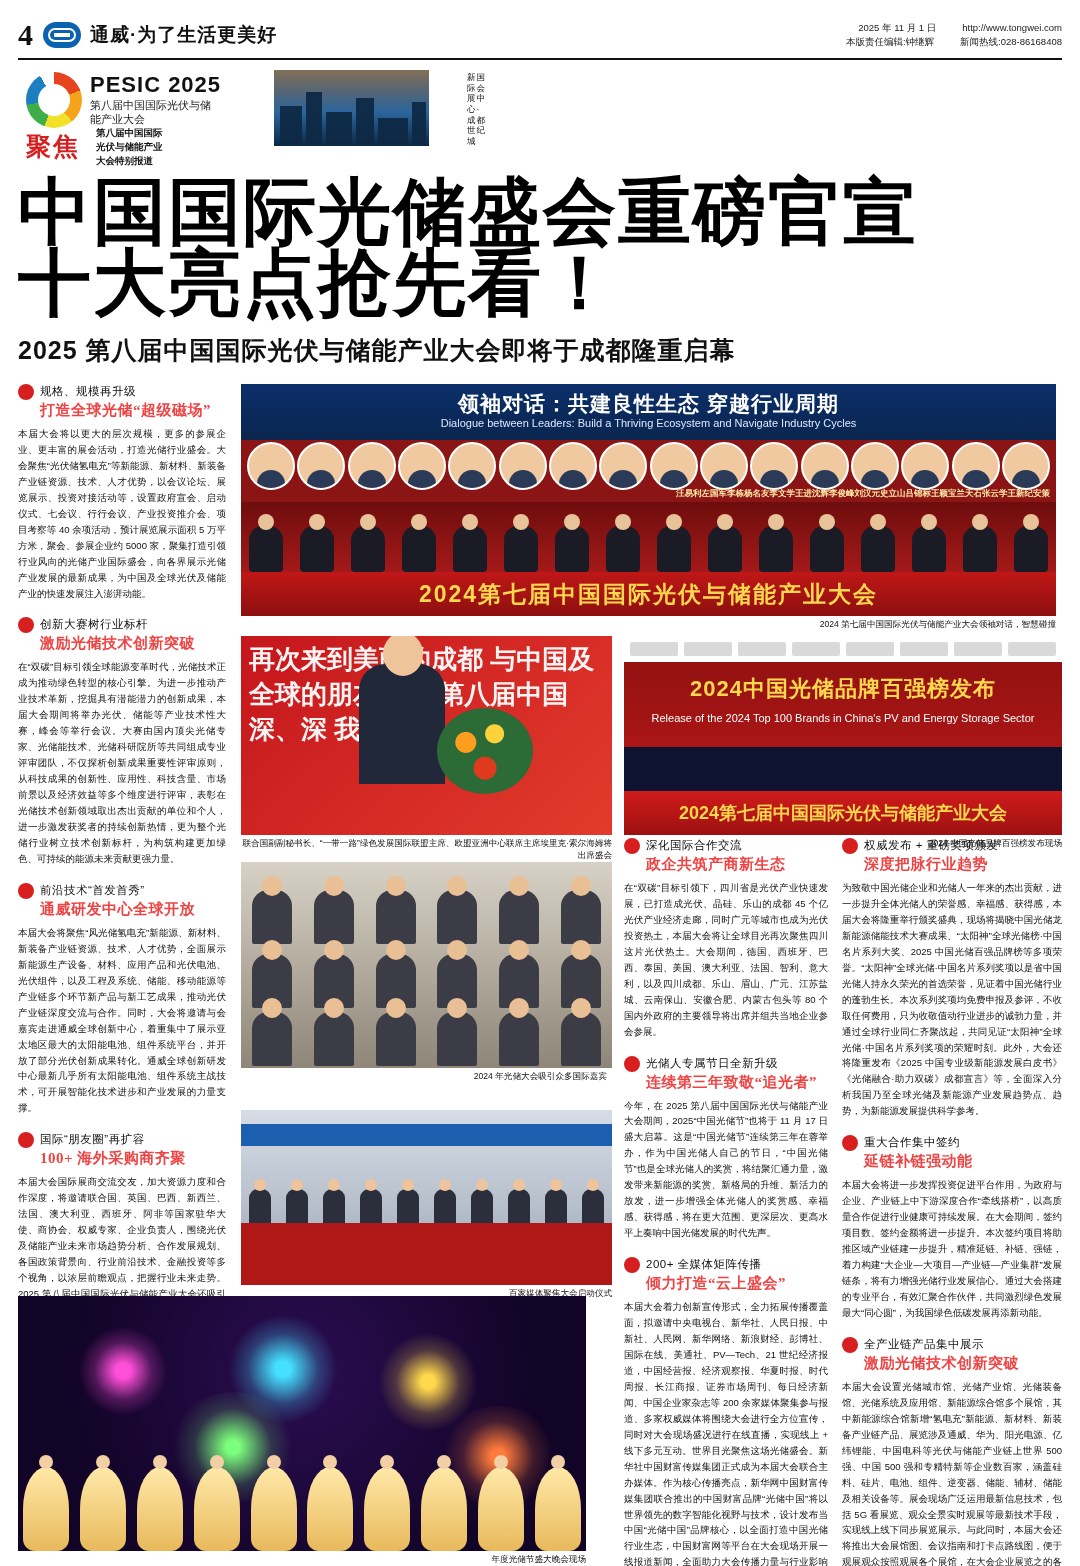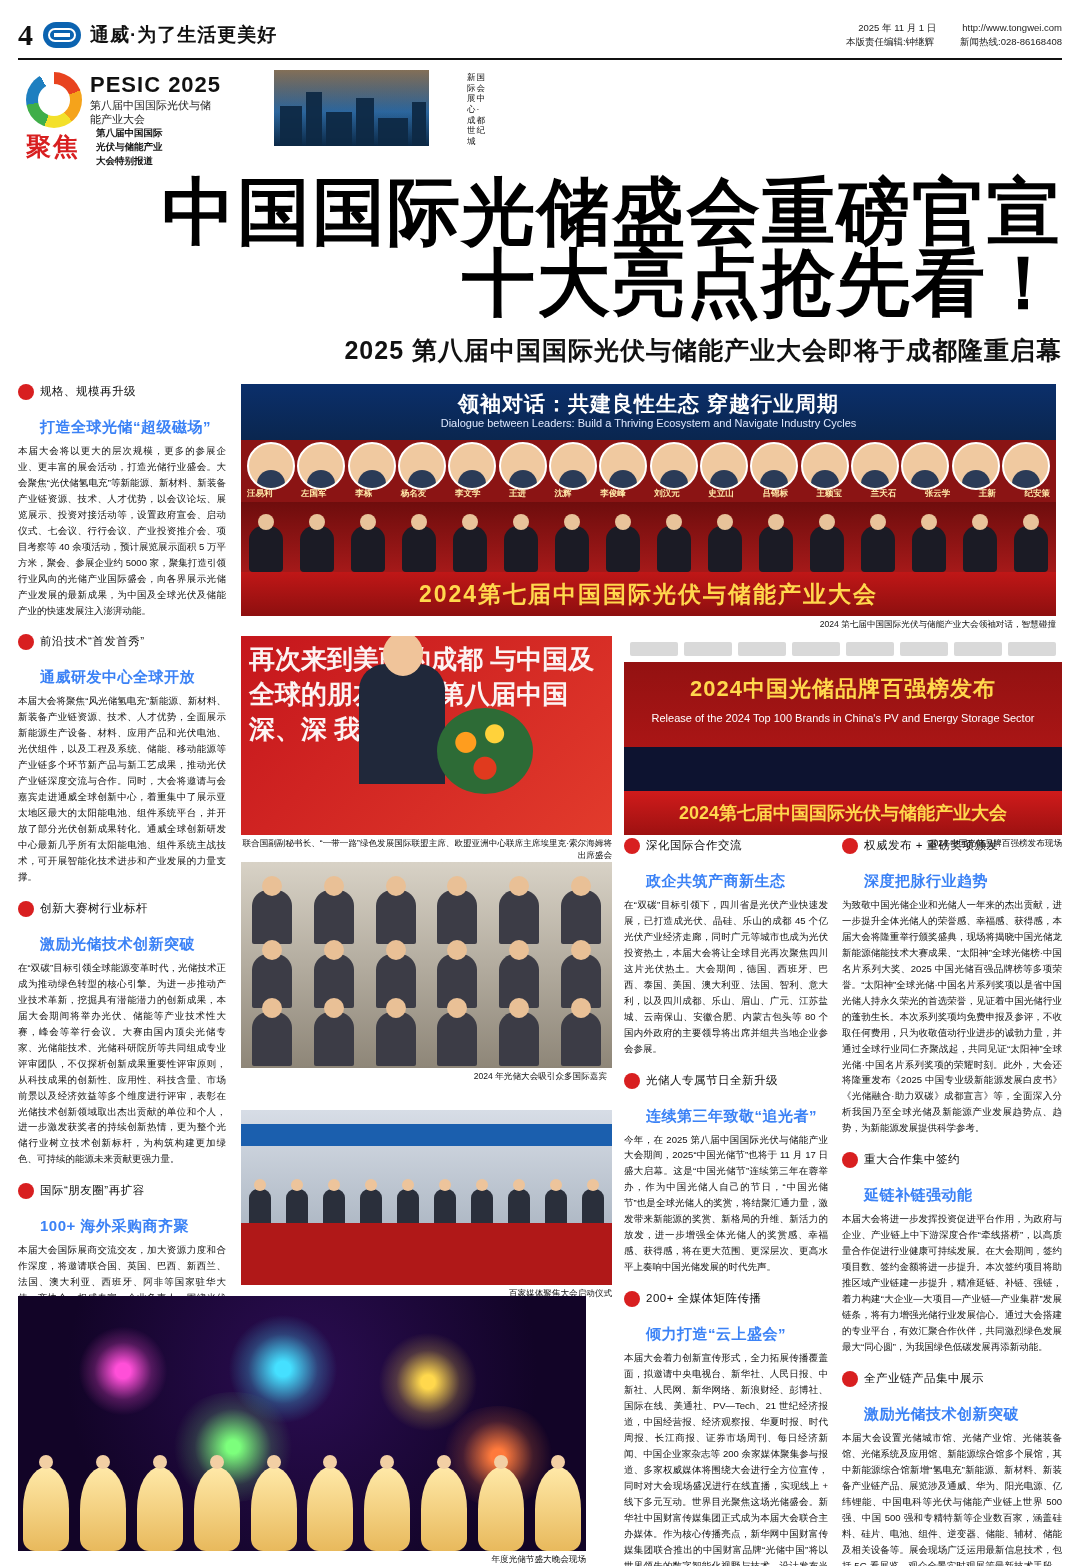--- a/index.html
+++ b/index.html
@@ -29,50 +29,50 @@
   .pesic-juj-side{position:absolute;left:78px;top:58px;width:125px;font-size:9.5px;line-height:1.45;color:#111;font-weight:bold;}
   .topband-text{width:575px;font-size:9.6px;line-height:1.62;color:#111;text-align:justify;padding-top:4px;}
   .topband-photo{width:155px;height:76px;margin-left:14px;margin-top:2px;position:relative;overflow:hidden;
     background:linear-gradient(#1d3f6e,#2f6ea8 55%,#0b2a48);}
   .topband-photo .sky{position:absolute;inset:0;background:
       linear-gradient(180deg,rgba(255,170,60,.45),rgba(10,30,60,.1) 55%);}
   .topband-photo .bld{position:absolute;bottom:0;background:#0e2944;opacity:.95;}
   .topband-cap{width:20px;margin-left:6px;font-size:8.5px;line-height:1.25;color:#111;padding-top:4px;letter-spacing:1px;}
 
   
-  .headline{position:absolute;left:18px;top:178px;width:1044px;text-align:right;}
+  .headline{position:absolute;left:18px;top:178px;width:1044px;text-align:left;}
   .hl1,.hl2{font-family:"Liberation Serif",serif;font-weight:bold;font-size:73px;line-height:0.97;letter-spacing:2px;color:#000;}
   .hl2{margin-top:0;}
   .hl-sub{margin-top:14px;font-size:25px;font-weight:bold;color:#111;letter-spacing:1px;}
 
   
   .col-left{position:absolute;left:18px;top:384px;width:208px;}
   .col-r2{position:absolute;left:842px;top:838px;width:220px;}
 
   .hd{margin-bottom:6px;}
   .hd .dot{display:inline-block;width:16px;height:16px;border-radius:50%;background:#d81f20;vertical-align:-3px;margin-right:6px;}
   .hd .k{display:inline-block;font-size:11.5px;color:#111;letter-spacing:.5px;}
-  .hd .t{font-size:15px;font-weight:bold;color:#3b82f6;margin-top:18px;letter-spacing:.5px;padding-left:22px;}
+  .hd .t{font-size:15px;font-weight:bold;color:#ef4444;margin-top:1px;letter-spacing:.5px;padding-left:22px;font-family:Liberation Serif, serif;}
   .hd .k{padding-left:0;}
   .hd-line1{display:flex;align-items:flex-start;}
   .body{font-size:9.5px;line-height:1.68;text-align:justify;color:#111;margin-bottom:16px;}
 
   
   .cap{font-size:8.6px;color:#111;text-align:right;margin-top:3px;margin-bottom:10px;}
   .img{position:relative;overflow:hidden;}
 
   
   .hero{width:815px;height:232px;background:#8b1414;position:relative;overflow:hidden;}
   .hero .topbar{position:absolute;left:0;top:0;width:100%;height:56px;background:linear-gradient(#0b2f6b,#0a264f);}
   .hero .t1{position:absolute;top:6px;width:100%;text-align:center;color:#fff;font-size:21px;font-weight:bold;letter-spacing:1px;}
   .hero .t2{position:absolute;top:33px;width:100%;text-align:center;color:#dfe9ff;font-size:11px;}
   .hero .faces{position:absolute;top:58px;left:6px;width:803px;height:46px;display:flex;justify-content:space-between;}
   .hero .face{width:44px;height:44px;border-radius:50%;background:#f0c9a0;border:2px solid #fff;position:relative;overflow:hidden;}
   .hero .face:after{content:"";position:absolute;left:8px;bottom:0;width:28px;height:18px;border-radius:14px 14px 0 0;background:#2b3b57;}
-  .hero .names{position:absolute;top:104px;left:6px;width:803px;display:flex;justify-content:space-between;color:#ffe9a8;font-size:8.5px;font-weight:bold;}
+  .hero .names{position:absolute;top:104px;left:6px;width:803px;display:flex;justify-content:flex-end;color:#ffe9a8;font-size:8.5px;font-weight:bold;}
   .hero .stage{position:absolute;left:0;top:118px;width:100%;height:74px;background:linear-gradient(#6e0d0d,#a81a1a);}
   .hero .seated{position:absolute;left:0;top:126px;width:100%;height:62px;display:flex;justify-content:space-around;align-items:flex-end;}
   .hero .seated i{display:block;width:34px;height:46px;background:#1b1b25;border-radius:14px 14px 4px 4px;position:relative;}
   .hero .seated i:before{content:"";position:absolute;left:9px;top:-12px;width:16px;height:16px;border-radius:50%;background:#e8c39a;}
   .hero .foot{position:absolute;left:0;bottom:0;width:100%;height:44px;background:linear-gradient(#c01717,#8d0f0f);}
   .hero .foottext{position:absolute;bottom:6px;width:100%;text-align:center;color:#ffd84d;font-size:23px;font-weight:bold;letter-spacing:2px;}
 
   
   .ph{position:relative;overflow:hidden;background:#bbb;}
 
@@ -173,35 +173,35 @@
             <span class="k">规格、规模再升级</span>
           </div>
         <div class="t">打造全球光储“超级磁场”</div>
       </div>
       <div class="body">本届大会将以更大的层次规模，更多的参展企业、更丰富的展会活动，打造光储行业盛会。大会聚焦“光伏储氢电充”等新能源、新材料、新装备产业链资源、技术、人才优势，以会议论坛、展览展示、投资对接活动等，设置政府宣会、启动仪式、七会议、行行会议、产业投资推介会、项目考察等 40 余项活动，预计展览展示面积 5 万平方米，聚会、参展企业约 5000 家，聚集打造引领行业风向的光储产业国际盛会，向各界展示光储产业发展的最新成果，为中国及全球光伏及储能产业的快速发展注入澎湃动能。</div>
     </div>
     <div>
       <div class="hd">
         <div class="hd-line1">
             <span class="dot"></span>
+            <span class="k">创新大赛树行业标杆</span>
+          </div>
+        <div class="t">激励光储技术创新突破</div>
+      </div>
+      <div class="body">在“双碳”目标引领全球能源变革时代，光储技术正成为推动绿色转型的核心引擎。为进一步推动产业技术革新，挖掘具有潜能潜力的创新成果，本届大会期间将举办光伏、储能等产业技术性大赛，峰会等举行会议。大赛由国内顶尖光储专家、光储能技术、光储科研院所等共同组成专业评审团队，不仅探析创新成果重要性评审原则，从科技成果的创新性、应用性、科技含量、市场前景以及经济效益等多个维度进行评审，表彰在光储技术创新领域取出杰出贡献的单位和个人，进一步激发获奖者的持续创新热情，更为整个光储行业树立技术创新标杆，为构筑构建更加绿色、可持续的能源未来贡献更强力量。</div>
+    </div>
+    <div>
+      <div class="hd">
+        <div class="hd-line1">
+            <span class="dot"></span>
             <span class="k">前沿技术“首发首秀”</span>
           </div>
         <div class="t">通威研发中心全球开放</div>
       </div>
       <div class="body">本届大会将聚焦“风光储氢电充”新能源、新材料、新装备产业链资源、技术、人才优势，全面展示新能源生产设备、材料、应用产品和光伏电池、光伏组件，以及工程及系统、储能、移动能源等产业链多个环节新产品与新工艺成果，推动光伏产业链深度交流与合作。同时，大会将邀请与会嘉宾走进通威全球创新中心，着重集中了展示亚太地区最大的太阳能电池、组件系统平台，并开放了部分光伏创新成果转化。通威全球创新研发中心最新几乎所有太阳能电池、组件系统主战技术，可开展智能化技术进步和产业发展的力量支撑。</div>
-    </div>
-    <div>
-      <div class="hd">
-        <div class="hd-line1">
-            <span class="dot"></span>
-            <span class="k">创新大赛树行业标杆</span>
-          </div>
-        <div class="t">激励光储技术创新突破</div>
-      </div>
-      <div class="body">在“双碳”目标引领全球能源变革时代，光储技术正成为推动绿色转型的核心引擎。为进一步推动产业技术革新，挖掘具有潜能潜力的创新成果，本届大会期间将举办光伏、储能等产业技术性大赛，峰会等举行会议。大赛由国内顶尖光储专家、光储能技术、光储科研院所等共同组成专业评审团队，不仅探析创新成果重要性评审原则，从科技成果的创新性、应用性、科技含量、市场前景以及经济效益等多个维度进行评审，表彰在光储技术创新领域取出杰出贡献的单位和个人，进一步激发获奖者的持续创新热情，更为整个光储行业树立技术创新标杆，为构筑构建更加绿色、可持续的能源未来贡献更强力量。</div>
     </div>
     <div>
       <div class="hd">
         <div class="hd-line1">
             <span class="dot"></span>
             <span class="k">国际“朋友圈”再扩容</span>
           </div>
         <div class="t">100+ 海外采购商齐聚</div>
       </div>
       <div class="body">本届大会国际展商交流交友，加大资源力度和合作深度，将邀请联合国、英国、巴西、新西兰、法国、澳大利亚、西班牙、阿非等国家驻华大使、商协会、权威专家、企业负责人，围绕光伏及储能产业未来市场趋势分析、合作发展规划、各国政策背景向、行业前沿技术、金融投资等多个视角，以浓层前瞻观点，把握行业未来走势。2025 第八届中国国际光伏与储能产业大会还吸引了来自世界各地的海外采购商，涵盖欧美、亚洲、非洲等多个区域。本届期间，100+ 海外采购商已确认参会并采购能源的资料，所涵盖企业类型丰富多样，并及新能源产业制造各环节，如光伏生产、储能设备制造、循系开发、投资咨询等。海外采购商在欧对太阳能光伏、储能及设备有着强烈的采购需求，对于光伏电池、逆变器、边框、接线盒等光伏全储商产品及技术方案，大会将设置全球采购商专场洽谈区，为国内光储企业与海外采购商搭建内建沟通交流、合作洽谈的重要桥梁。</div>

